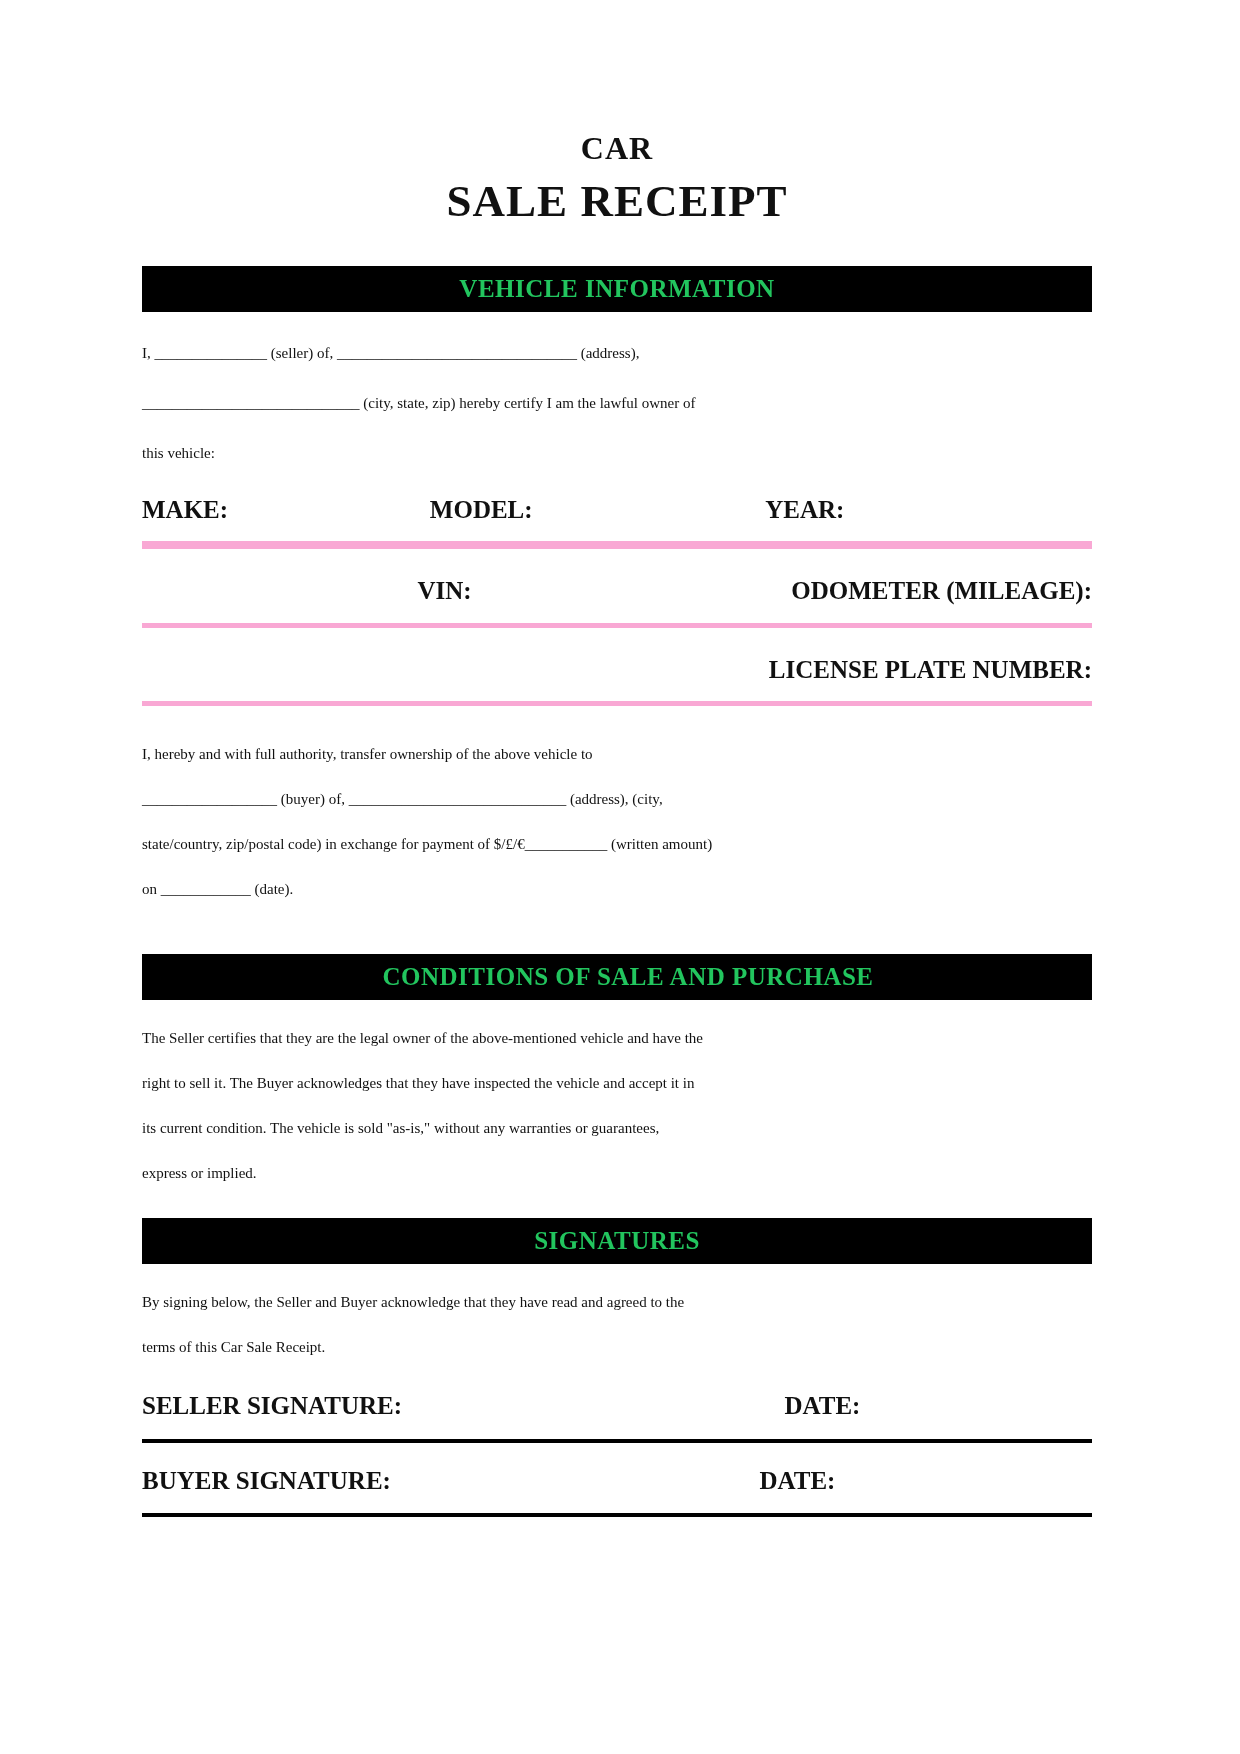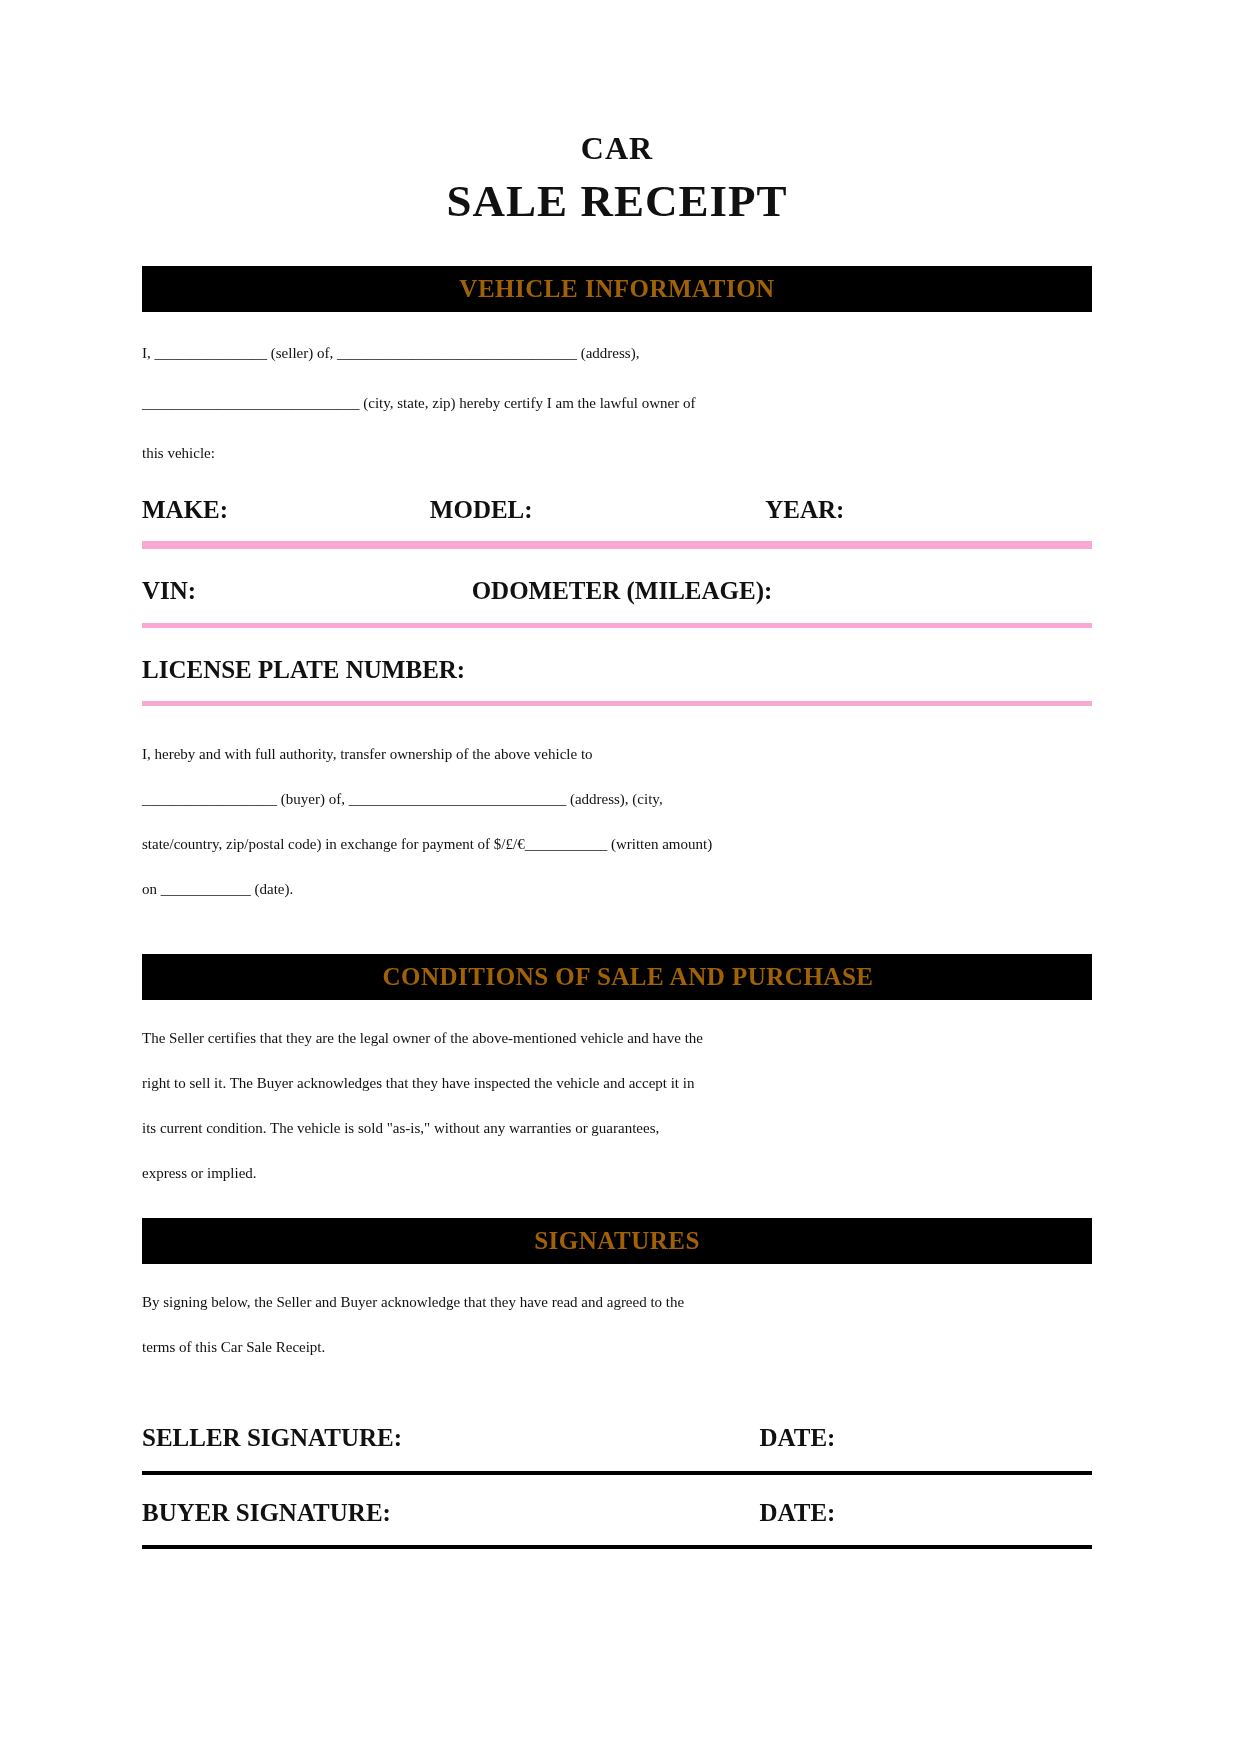--- a/index.html
+++ b/index.html
@@ -27,21 +27,21 @@
     text-align: center;
     font-size: 45px;
     font-weight: bold;
     letter-spacing: 1px;
     margin-top: 8px;
     line-height: 1.15;
   }
   .section-bar {
     margin-top: 38px;
     background: #000000;
-    color: #a16207;
+    color: #22c55e;
     height: 46px;
     line-height: 46px;
     text-align: center;
     font-size: 25px;
     font-weight: bold;
     letter-spacing: 0.5px;
   }
   .para { margin-top: 16px; }
   .para .line {
     font-size: 15px;
@@ -51,34 +51,34 @@
   .para.tight .line { line-height: 45px; }
   .fields-row {
     display: grid;
     grid-template-columns: 30.3% 35.3% 34.4%;
     margin-top: 16px;
     padding-bottom: 15px;
     border-bottom: 8px solid #f9a8d4;
   }
   .fields-row.two-col { grid-template-columns: 34.7% 65.3%; }
   .fields-row.one-col { grid-template-columns: 100%; }
-  .fields-row.thick { border-bottom-width: 5px; }
+  .fields-row.thick { border-bottom-width: 5px; text-align: right; }
   .field-label {
     font-size: 25px;
     font-weight: bold;
     line-height: 1.3;
   }
   .sig-row {
     display: grid;
     grid-template-columns: 65% 35%;
     margin-top: 22px;
     padding-bottom: 16px;
     border-bottom: 4px solid #000000;
   }
-  .sig-row.first { margin-top: 52px; }
+  .sig-row.first { margin-top: 20px; gap: 25px; }
 </style>
 </head>
 <body>
 
 <div class="page">
 
   <div class="title-small">CAR</div>
   <div class="title-large">SALE RECEIPT</div>
 
   <div class="section-bar">VEHICLE INFORMATION</div>

